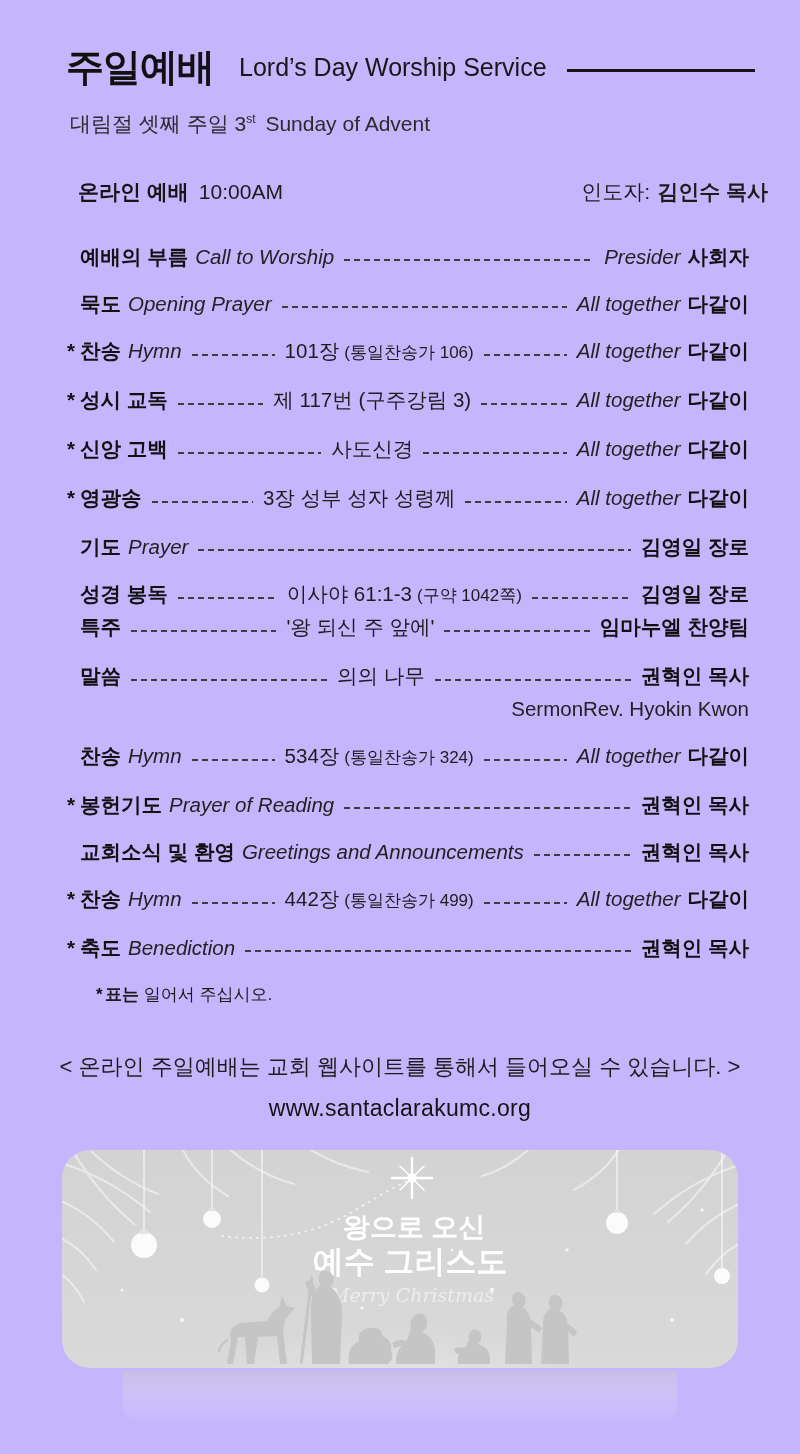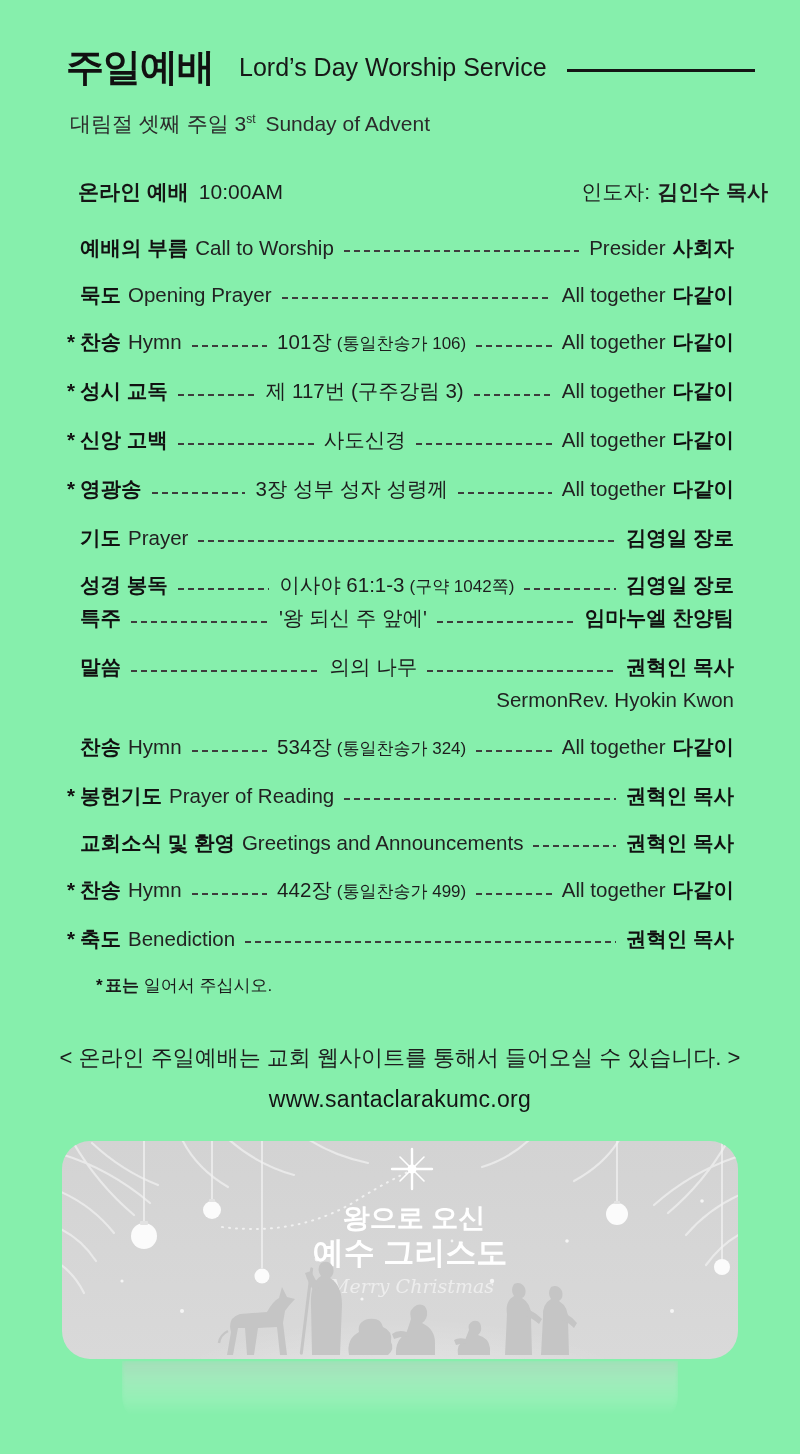--- a/index.html
+++ b/index.html
@@ -1,43 +1,43 @@
 <!DOCTYPE html>
 <html><head>
 <meta charset="utf-8">
 <style>
   * { margin:0; padding:0; box-sizing:border-box; }
   body { background:#fff; }
   .page {
-    width:800px; height:1454px; background:#86efac; position:relative;
+    width:800px; height:1454px; background:#c4b5fd; position:relative;
     font-family:"Liberation Sans", sans-serif; color:#1c1c1c; overflow:hidden;
   }
   
   .header { padding:42px 45px 0 66px; }
   .title-row { display:flex; align-items:center; }
   .title-ko { font-size:38px; font-weight:700; letter-spacing:-1px; color:#111; }
   .title-en { font-size:25px; font-weight:400; margin-left:25px; color:#171717; white-space:nowrap; }
   .title-rule { flex:1; height:3px; background:#151515; margin-left:20px; align-self:center; margin-top:6px; }
   .subtitle { margin-top:17px; font-size:21px; color:#2b2b2b; padding-left:4px; }
   .subtitle sup { font-size:12px; }
   .subtitle .sub-en { margin-left:4px; }
   
   .info { display:flex; justify-content:space-between; padding:0 32px 0 78px; margin-top:40px; font-size:21px; }
   .info .bold { font-weight:700; color:#151515; }
   .info .time { font-weight:400; margin-left:10px; }
   .info .lead-name { font-weight:700; margin-left:7px; }
   
-  .service { padding:0 66px 0 80px; margin-top:30px; font-size:20.5px; }
+  .service { padding:0 51px 0 80px; margin-top:39px; font-size:20.5px; }
   .row { display:flex; align-items:baseline; line-height:24px; margin-bottom:23px; }
   .row.has-sub { margin-bottom:7px; }
   .subrow { display:flex; align-items:baseline; line-height:24px; margin-bottom:23px; padding-left:1px; font-size:20.5px; color:#222; }
   .subrow .sub-left { width:218px; flex:none; }
   .star { display:inline-block; width:13px; margin-left:-13px; font-weight:700; color:#111; }
   .ko { font-weight:700; color:#111; white-space:nowrap; }
-  .en { font-weight:400; color:#222; margin-left:7px; white-space:nowrap; }
+  .en { font-weight:400; color:#222; margin-left:7px; white-space:nowrap;font-style:italic; }
   .en:empty { margin-left:0; }
   .dash {
     flex:1; height:2px; margin:0 10px; align-self:center; transform:translateY(3px);
     background:repeating-linear-gradient(90deg,#3d3d3d 0 6px,transparent 6px 10px);
     min-width:18px;
   }
   .center { white-space:nowrap; color:#1d1d1d; }
   .note { font-size:17px; margin-left:5px; color:#1d1d1d; }
   .note:empty { margin-left:0; }
   .who { white-space:nowrap; }

